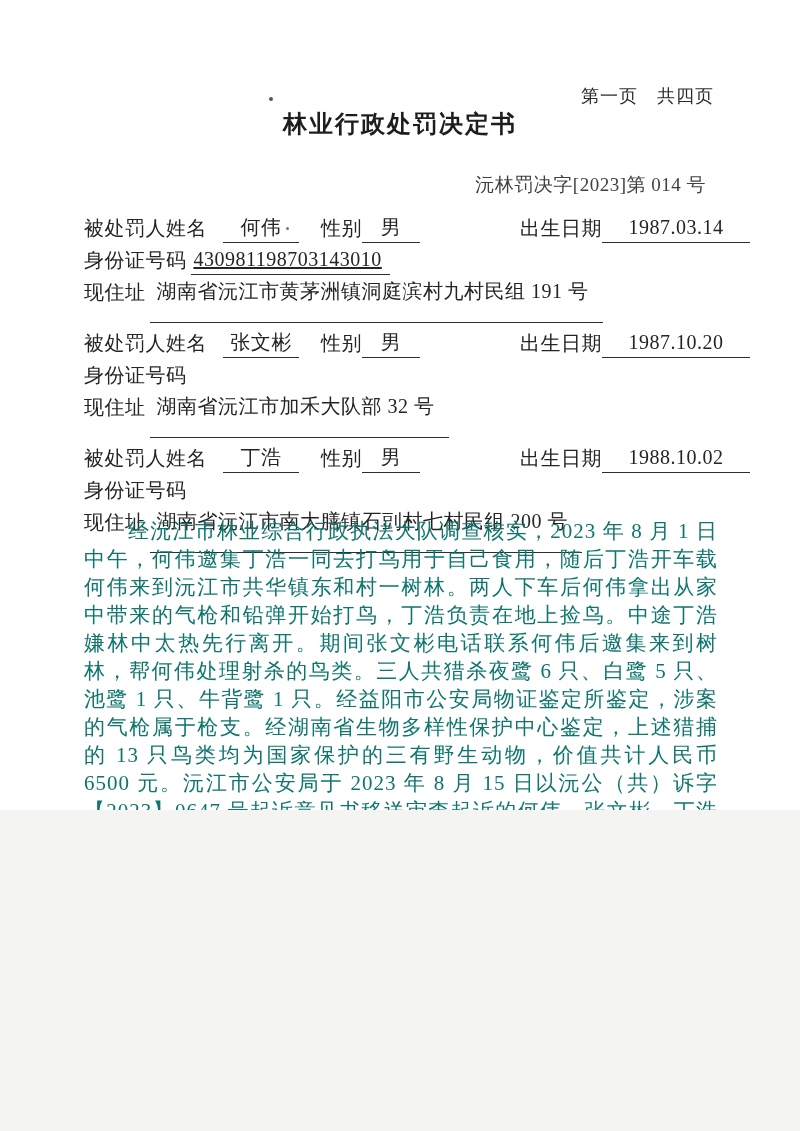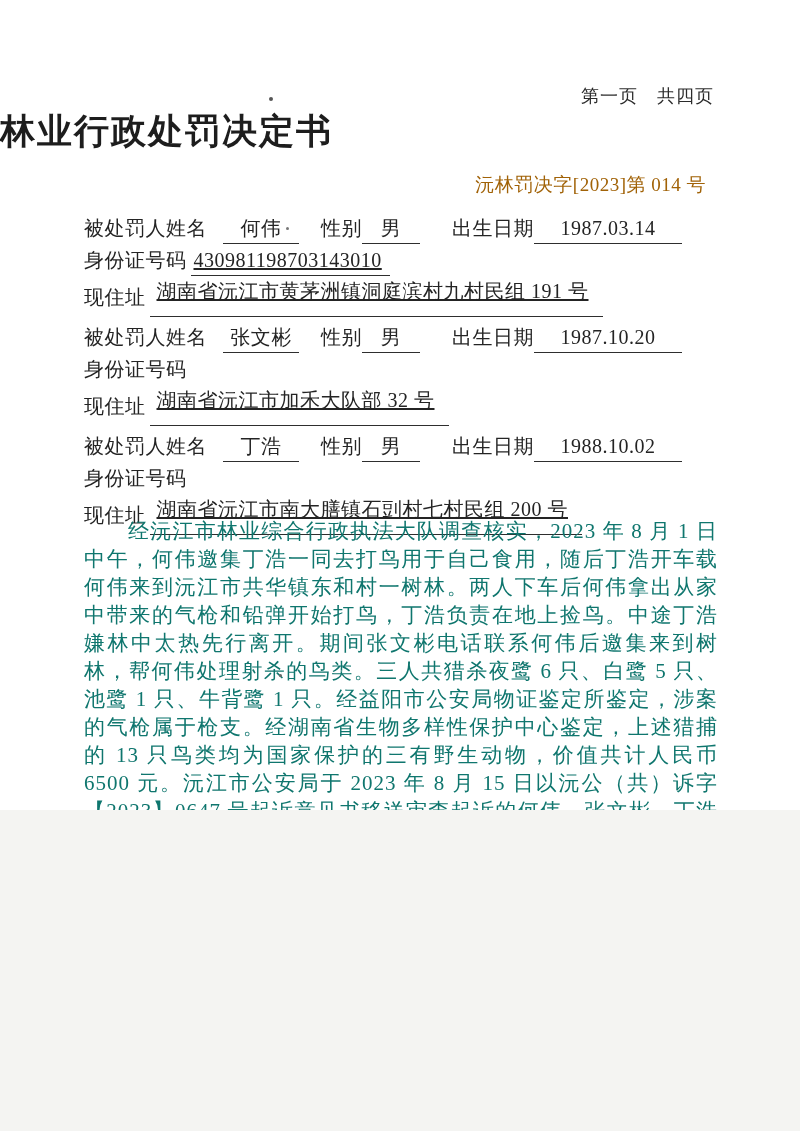--- a/index.html
+++ b/index.html
@@ -20,62 +20,62 @@
     top:84px;right:86px;
     font-size:18px;
     letter-spacing:1px;
     color:#2b2b2b;
     white-space:pre;
   }
   .doc-title{
     position:absolute;
     top:108px;left:0;
     width:100%;
-    text-align:left;
+    text-align:center;
     font-family:"Liberation Sans","DejaVu Sans",sans-serif;
     font-weight:700;
-    font-size:35px;
+    font-size:24px;
     letter-spacing:2px;
     color:#1d1d1d;
     margin:0;
   }
   .doc-number{
     position:absolute;
     top:172px;right:94px;
     font-size:19px;
     letter-spacing:.5px;
-    color:#a16207;
+    color:#404040;
   }
   .form{
     position:absolute;
     top:212px;left:84px;
     width:636px;
     font-size:20px;
     letter-spacing:.5px;
     color:#242424;
   }
   .person-block{margin-bottom:4px;}
   .form-line{
     display:flex;
-    align-items:center;
+    align-items:flex-start;
     line-height:32px;
     white-space:nowrap;
   }
   .u{
     border-bottom:1.5px solid #2e2e2e;
     display:inline-block;
     line-height:30px;
   }
   .v-name{min-width:64px;text-align:center;margin-left:16px;padding:0 6px;font-family:Liberation Serif, serif;}
   .l-gender{margin-left:22px;}
   .v-gender{min-width:40px;text-align:center;padding:0 9px;}
-  .l-dob{margin-left:32px;}
+  .l-dob{margin-left:100px;}
   .v-dob{min-width:130px;text-align:center;padding:0 9px;}
   .v-id{margin-left:4px;padding:0 8px 0 3px;text-decoration:underline;}
-  .v-addr{margin-left:4px;padding:0 14px 10px 7px;text-decoration:underline;}
+  .v-addr{margin-left:4px;padding:0 14px 16px 7px;}
   .num{font-family:"Liberation Serif","DejaVu Serif",serif;}
   .body-text{
     position:absolute;
     top:517px;left:84px;
     width:634px;
     margin:0;
     font-size:21px;
     line-height:28px;
     letter-spacing:1px;
     text-align:justify;

